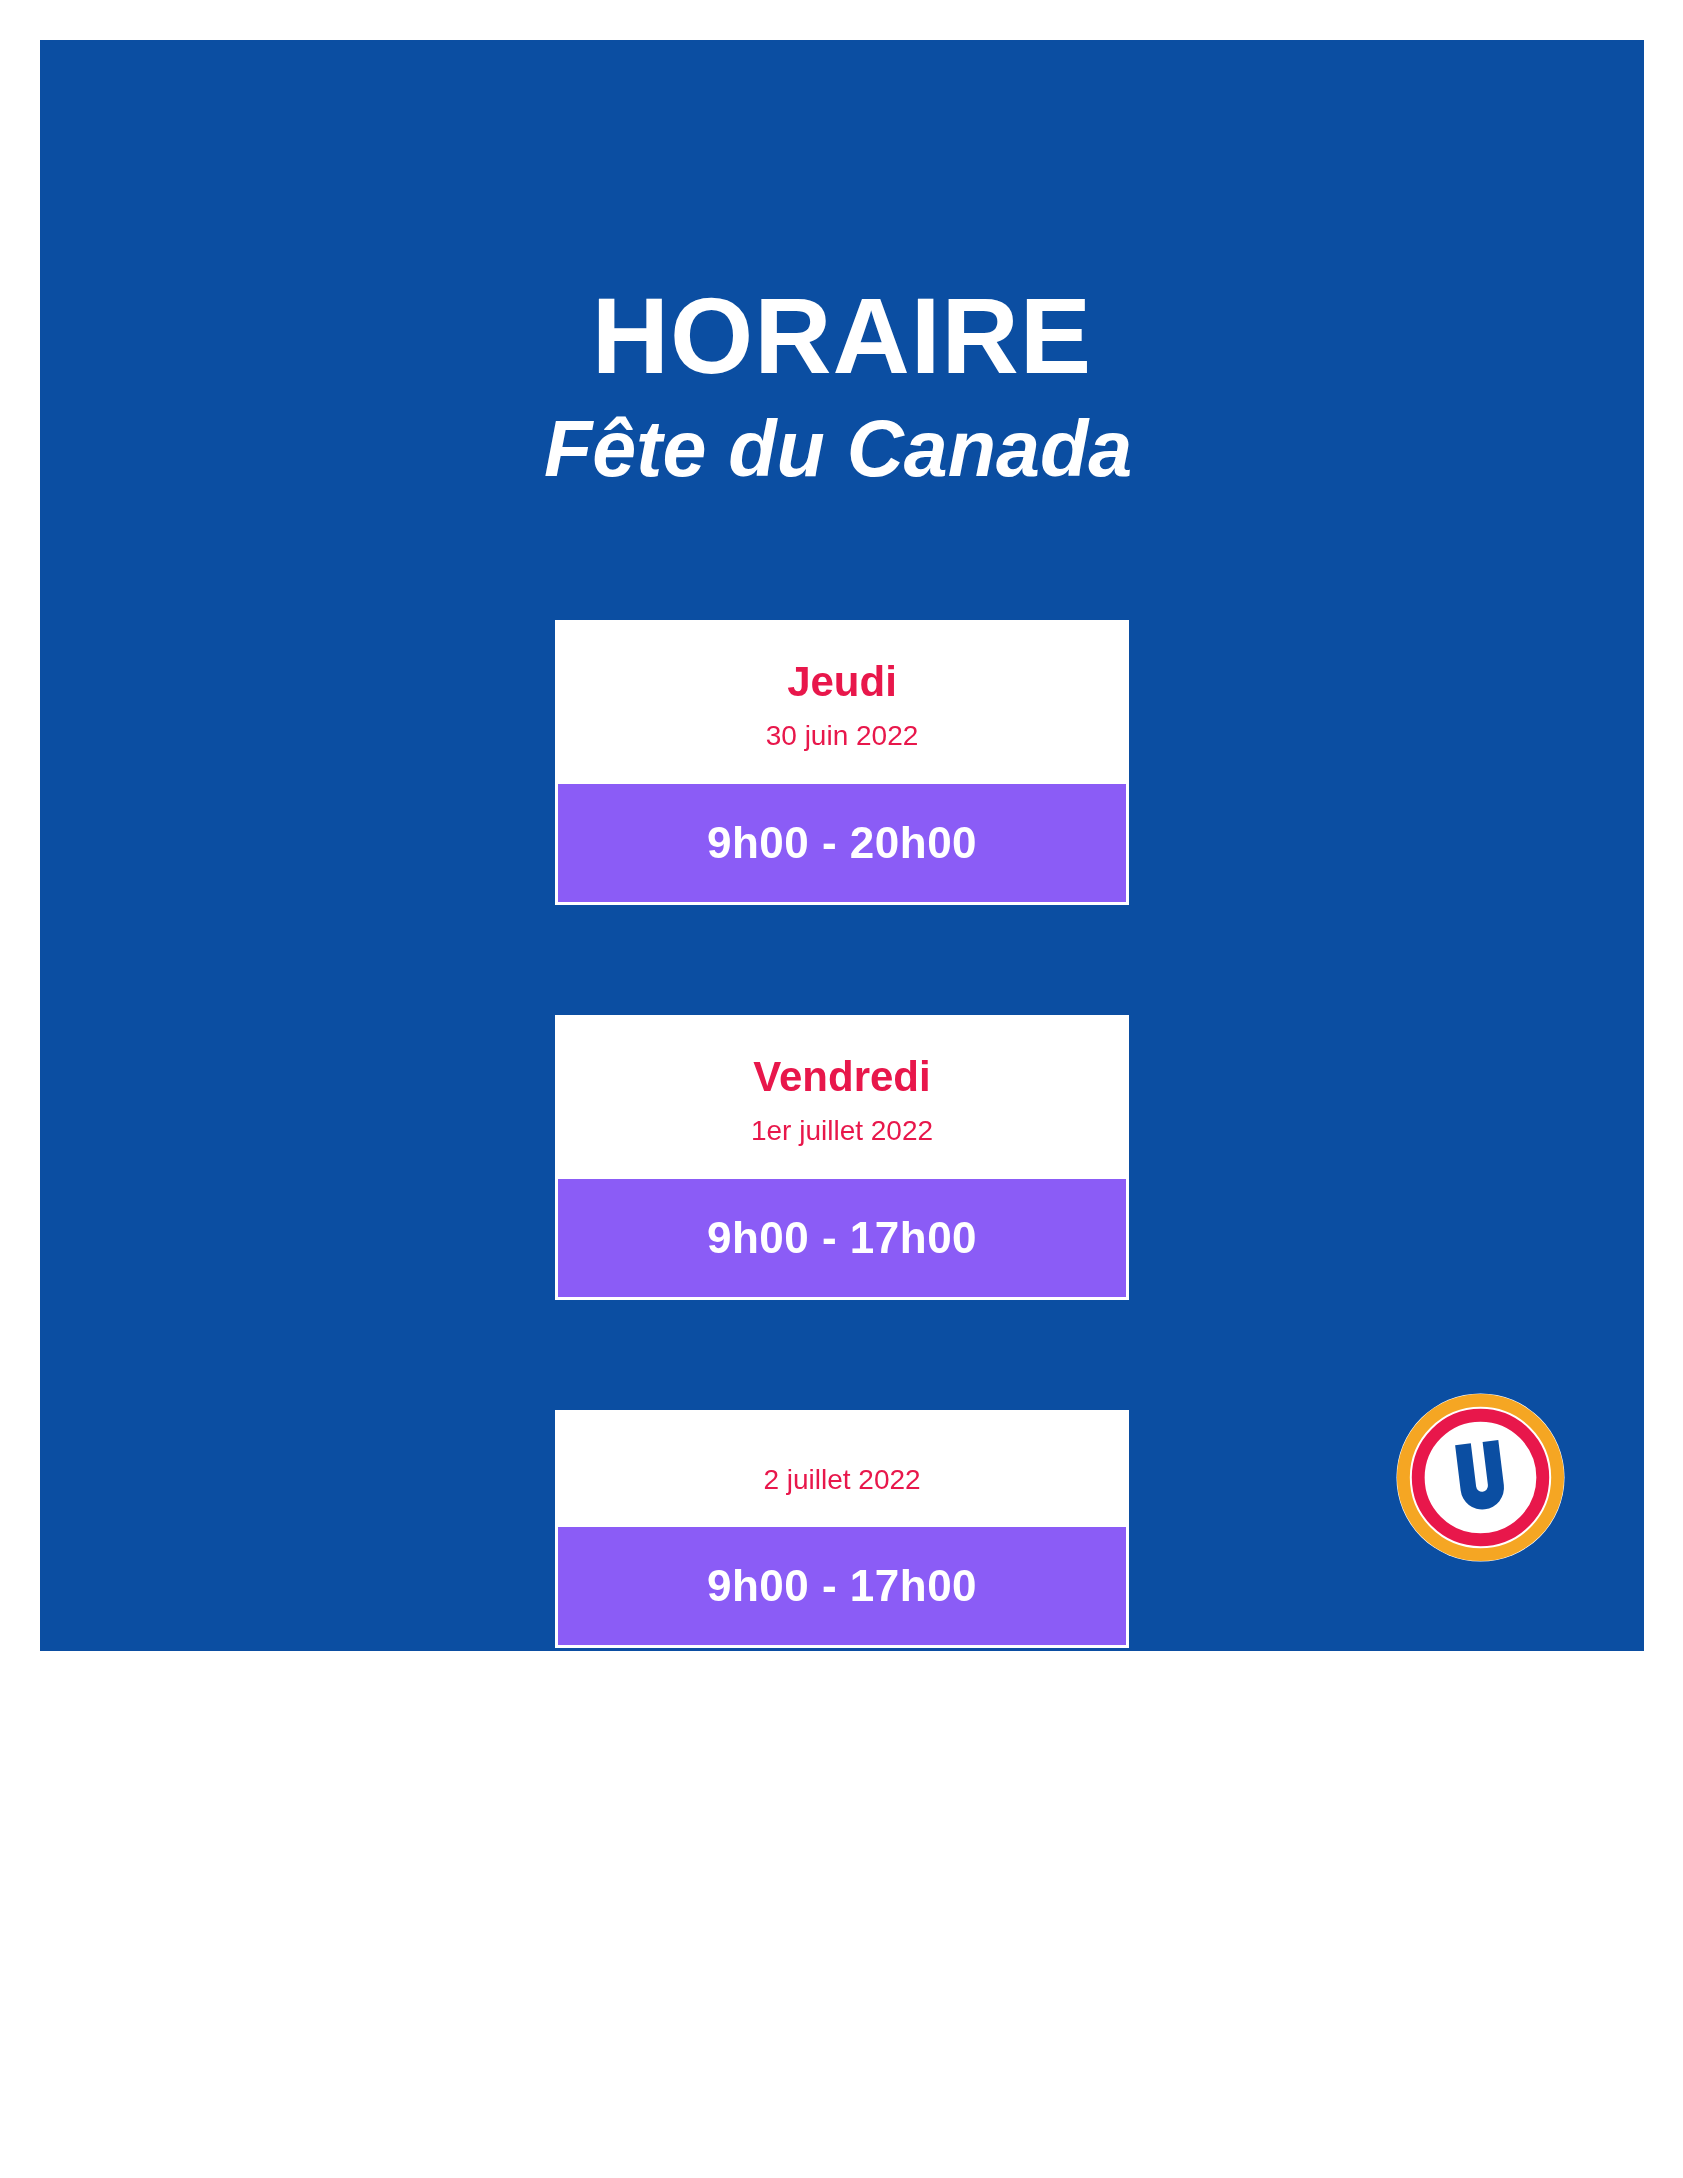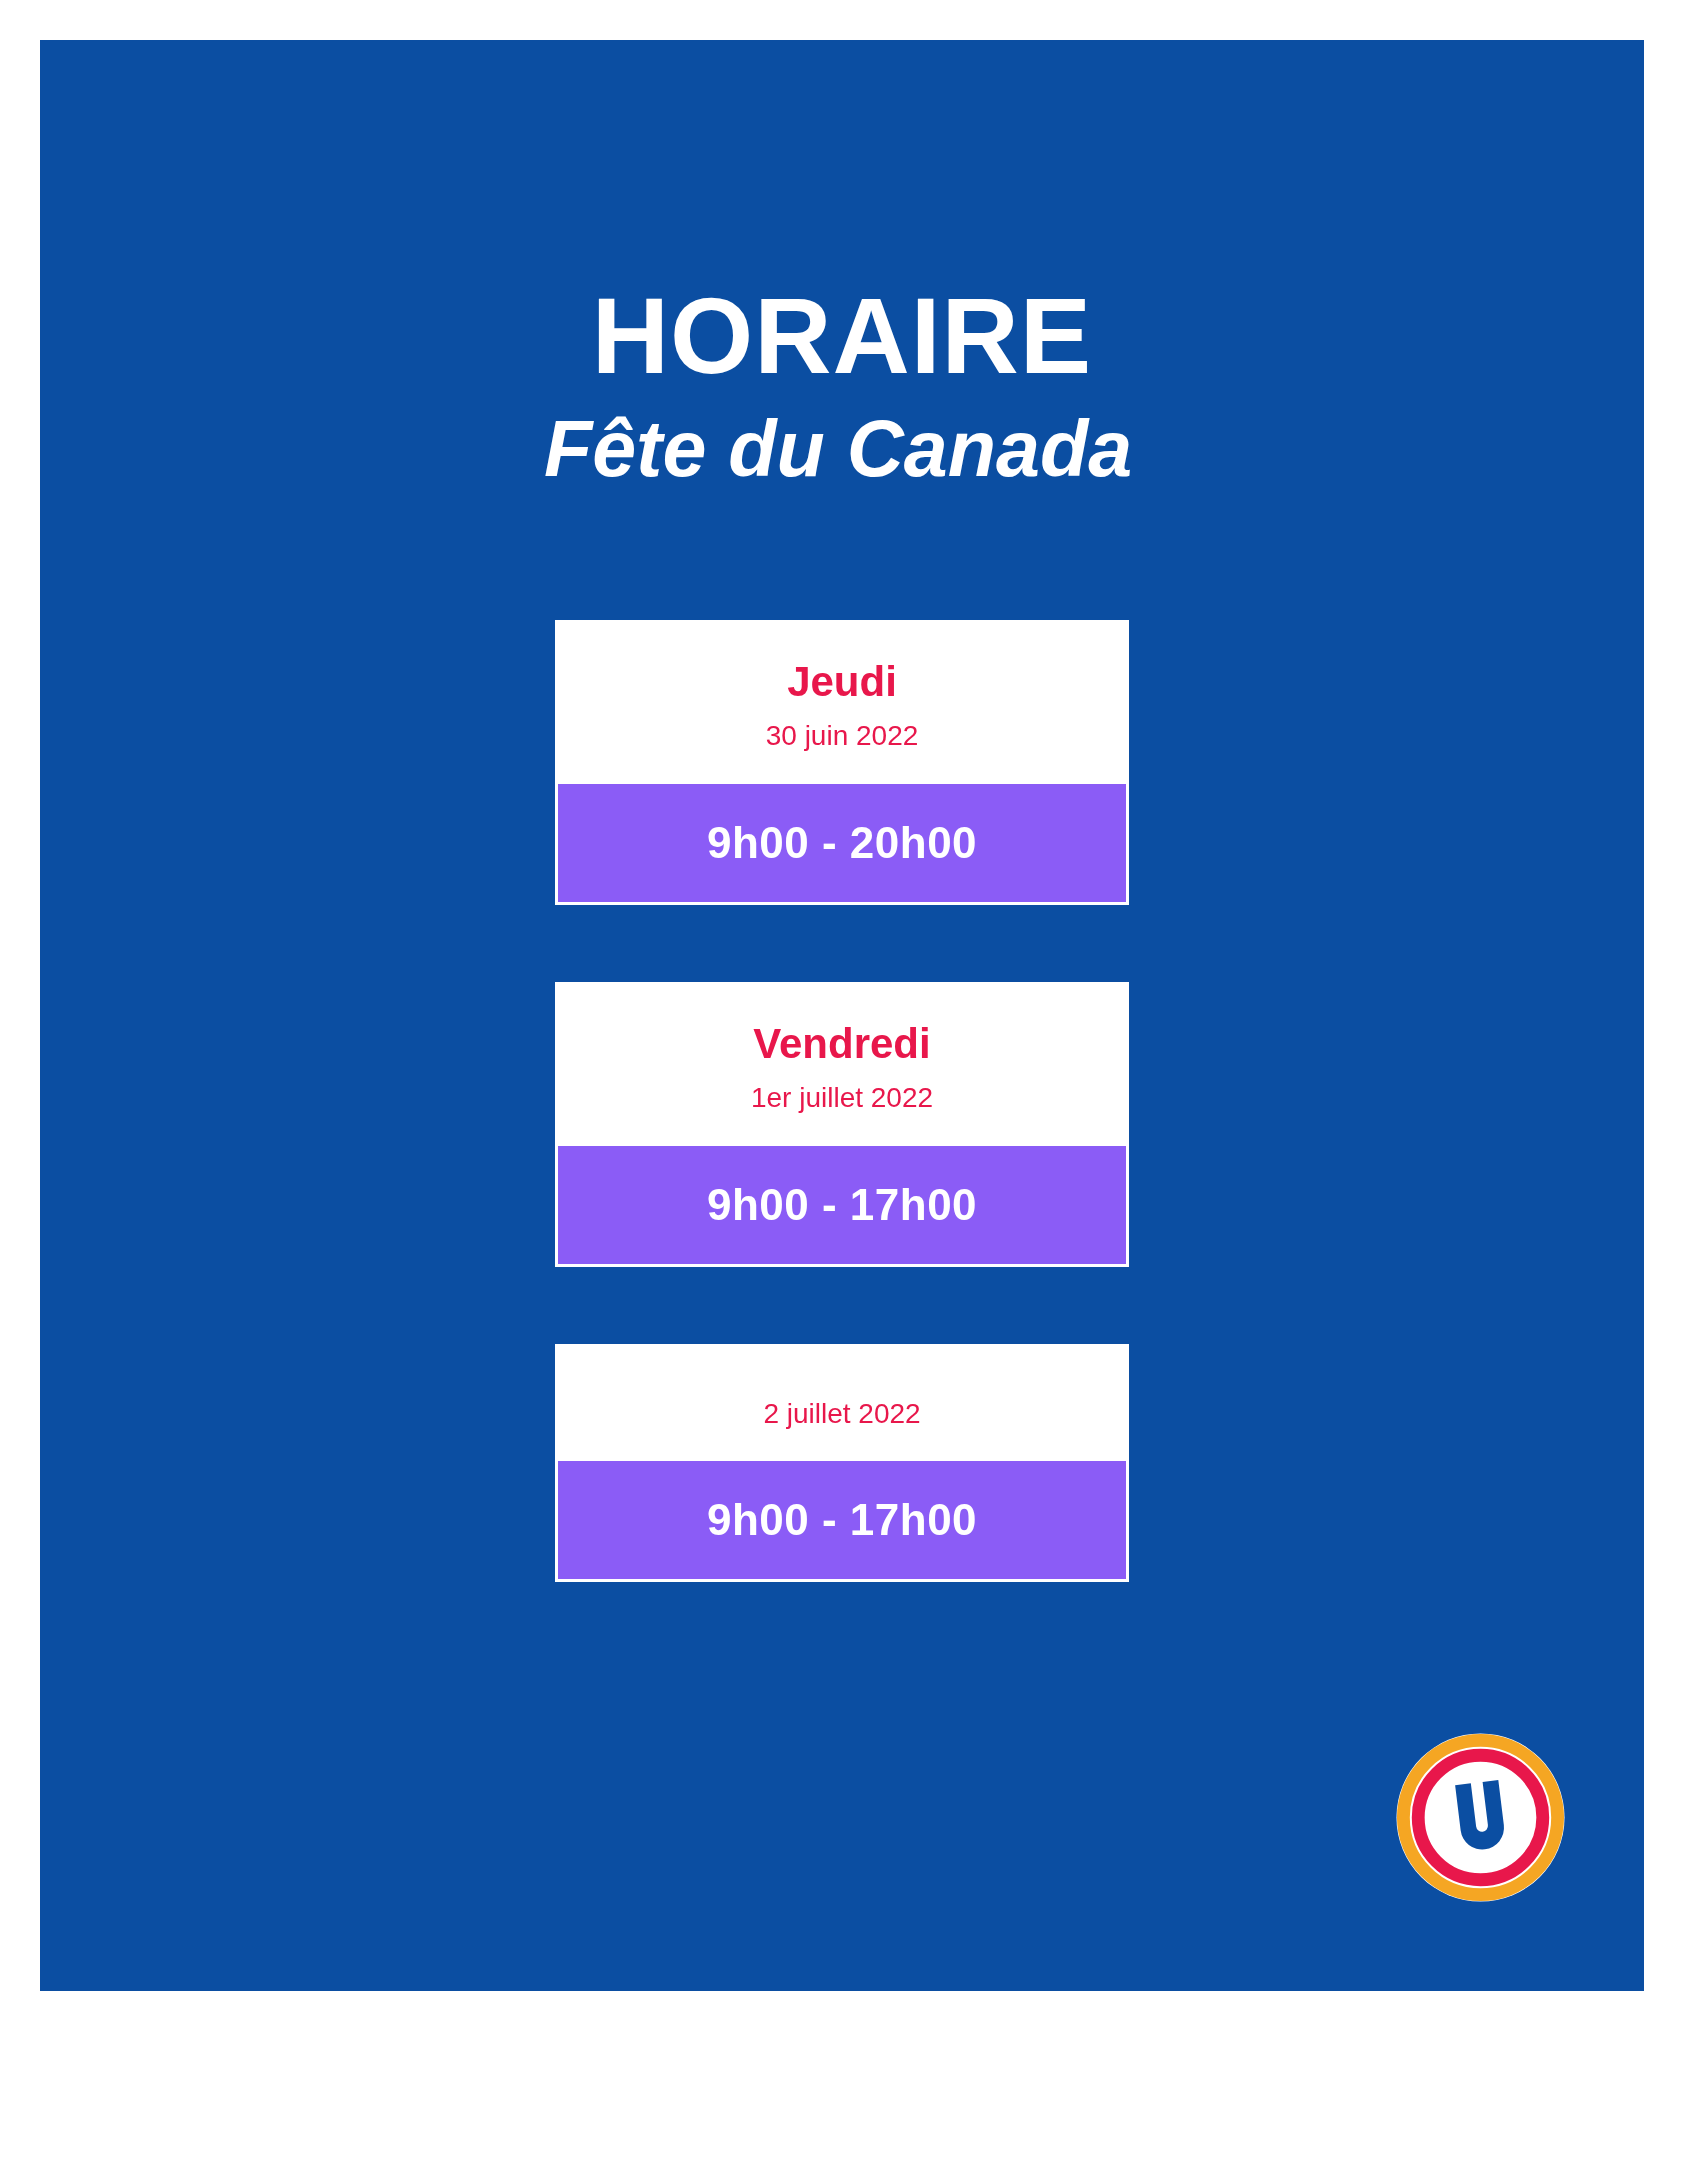--- a/index.html
+++ b/index.html
@@ -12,21 +12,21 @@
     height: 2178px;
     font-family: "Liberation Sans", sans-serif;
     overflow: hidden;
   }
 
   .poster {
     position: absolute;
     left: 40px;
     top: 40px;
     width: 1604px;
-    height: 1951px;
+    height: 1611px;
     background: #0B4EA2;
     box-sizing: border-box;
   }
 
   .header {
     padding-top: 243px;
     text-align: center;
   }
 
   .title {
@@ -45,21 +45,21 @@
     font-style: italic;
     line-height: 1.05;
     margin: 18px 8px 0 0;
   }
 
   .cards {
     margin-top: 129px;
     display: flex;
     flex-direction: column;
     align-items: center;
-    gap: 77px;
+    gap: 110px;
   }
 
   .card {
     width: 574px;
     border: 3px solid #ffffff;
     box-sizing: border-box;
   }
 
   .card-top {
     background: #ffffff;

